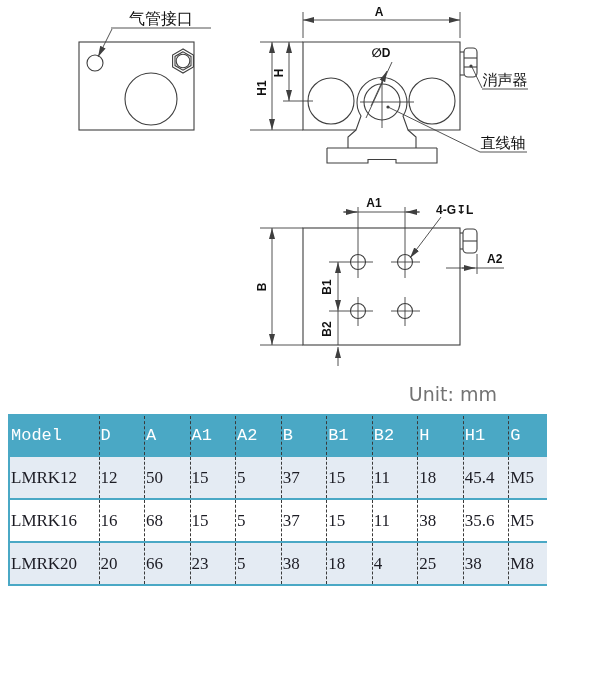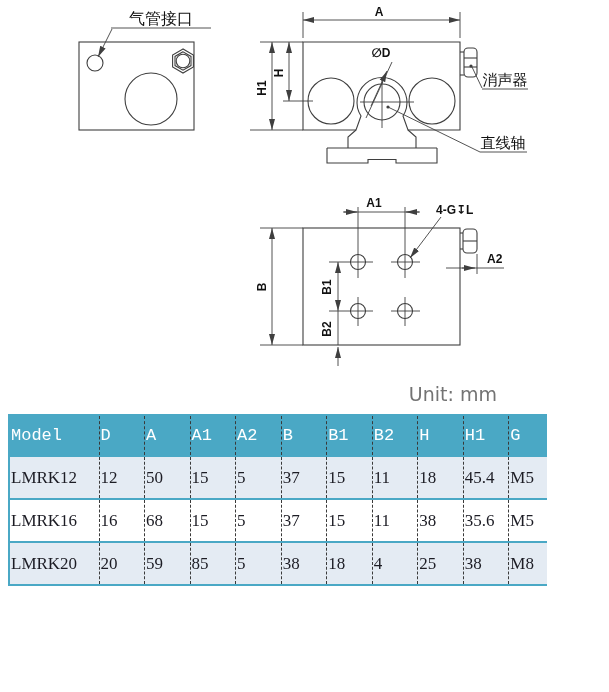--- a/index.html
+++ b/index.html
@@ -232,22 +232,22 @@
         <td>15</td>
         <td>11</td>
         <td>38</td>
         <td>35.6</td>
         <td>M5</td>
         <td>6</td>
       </tr>
       <tr class="alt">
         <td>LMRK20</td>
         <td>20</td>
-        <td>59</td>
-        <td>85</td>
+        <td>66</td>
+        <td>23</td>
         <td>5</td>
         <td>38</td>
         <td>18</td>
         <td>4</td>
         <td>25</td>
         <td>38</td>
         <td>M8</td>
         <td>10</td>
       </tr>
     </tbody>

